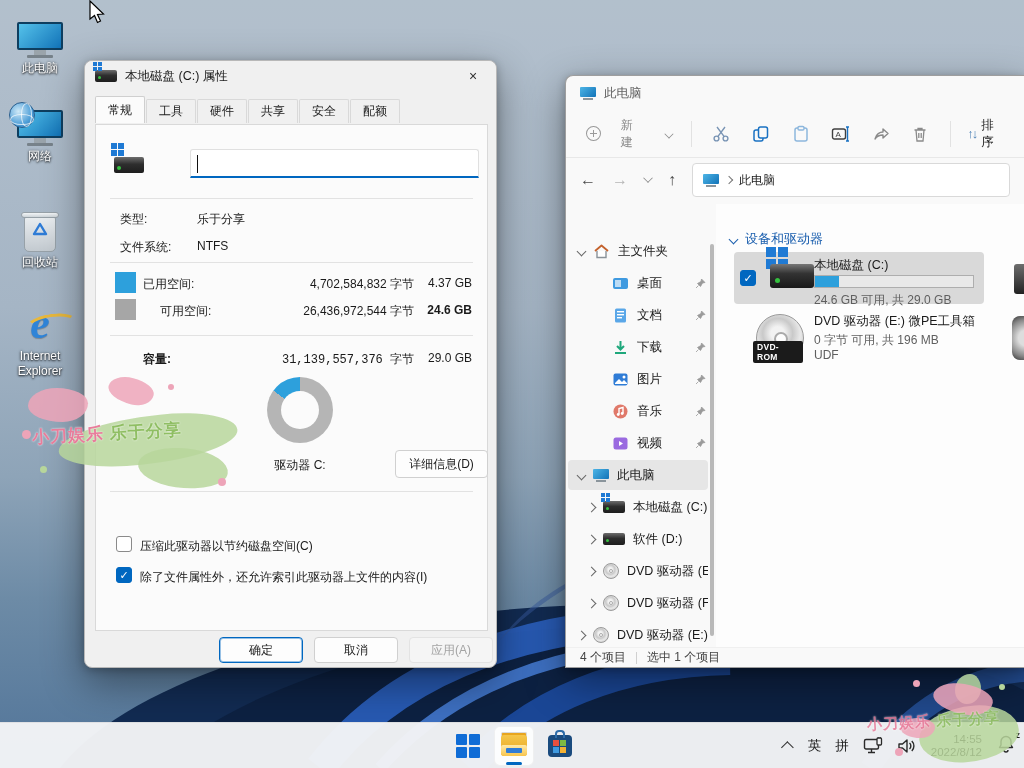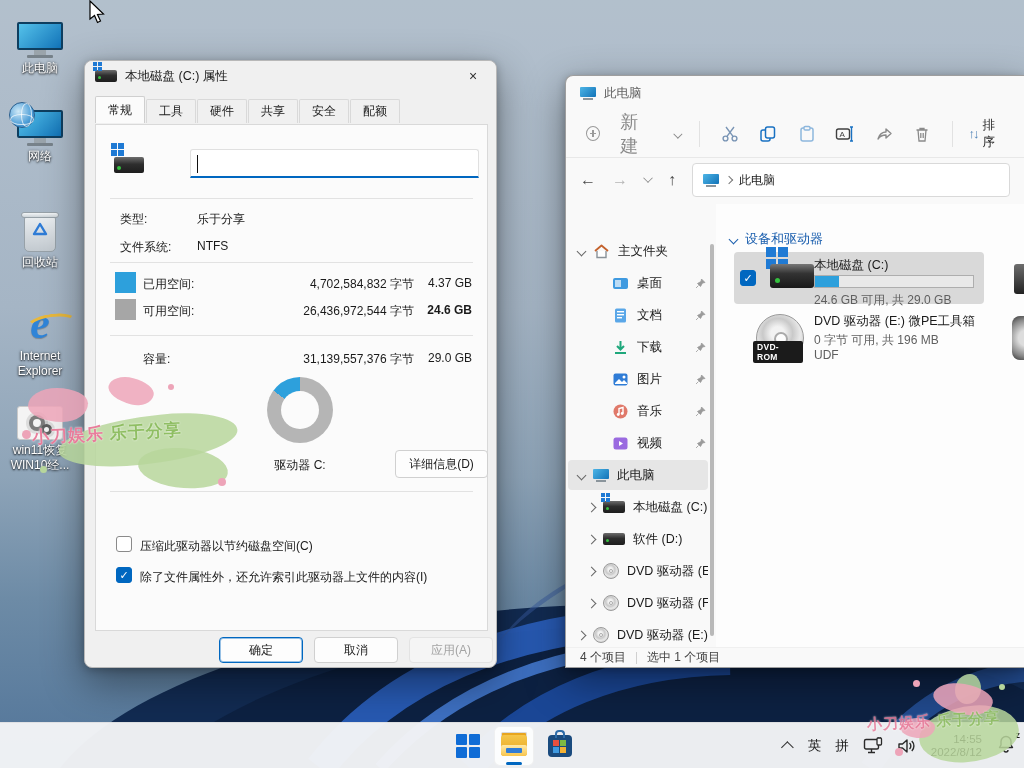--- a/index.html
+++ b/index.html
@@ -92,21 +92,21 @@
 
   
   #exp { left:565px; top:75px; width:459px; height:593px; background:#f9f9f9; border-radius:8px 0 0 0; z-index:10;
     border:1px solid #9e9e9e; border-right:none; overflow:hidden; }
   #exp .tbar { height:34px; display:flex; align-items:center; padding:0 14px; color:#5f5f5f; }
   #exp .tbar .ttl { margin-left:8px; font-size:12.5px; }
   .mini-monitor { width:16px; height:13px; position:relative; }
   .mini-monitor .scr { position:absolute; inset:0 0 3px 0; background:linear-gradient(135deg,#4db5e6,#1273b8); border-radius:1px; }
   .mini-monitor .base { position:absolute; left:3px; bottom:0; width:10px; height:2px; background:#8b959c; }
   .cmdbar { height:48px; display:flex; align-items:center; padding:0 12px; border-bottom:1px solid #e8e8e8; }
-  .cmd-new { display:flex; align-items:center; gap:20px; color:#8a8a8a; font-size:18px; padding:6px 8px; border-radius:4px; }
+  .cmd-new { display:flex; align-items:center; gap:20px; color:#8a8a8a; font-size:12px; padding:6px 8px; border-radius:4px; }
   .plus-circle { width:15px; height:15px; border:1.4px solid #9a9a9a; border-radius:50%; position:relative; }
   .plus-circle:before,.plus-circle:after { content:""; position:absolute; background:#9a9a9a; }
   .plus-circle:before { left:3px; right:3px; top:50%; height:1.4px; margin-top:-0.7px; }
   .plus-circle:after { top:3px; bottom:3px; left:50%; width:1.4px; margin-left:-0.7px; }
   .chev { width:8px; height:8px; border-right:1.5px solid #8a8a8a; border-bottom:1.5px solid #8a8a8a; transform:rotate(45deg) translateY(-2px); }
   .vsep { width:1px; height:26px; background:#e2e2e2; margin:0 10px; }
   .cmd-ic { width:40px; height:32px; display:flex; align-items:center; justify-content:center; border-radius:4px; }
   .cmd-sort { display:flex; align-items:center; gap:5px; font-size:12.5px; color:#1a1a1a; padding:6px 6px; }
   .sort-ar { color:#4a7fb5; font-size:13px; letter-spacing:-2px; }
   .navrow { height:44px; display:flex; align-items:center; padding:0 14px; gap:16px; }
@@ -226,30 +226,20 @@
       </div>
     </div>
     <div class="lbl">回收站</div>
   </div>
   <div class="dicon" style="left:4px; top:296px;">
     <div class="art" style="height:50px;">
         <div class="ie-e">e<div class="ie-ring"></div></div>
       </div>
     <div class="lbl" style="width:72px;">Internet Explorer</div>
   </div>
-  <div class="dicon" style="left:4px; top:402px;">
-    <div class="art" style="height:38px;">
-        <div class="gearsq">
-          <div class="gear"></div>
-          <div class="gear small"></div>
-        </div>
-      </div>
-    <div class="lbl">win11恢复</div>
-    <div class="lbl" style="margin-top:0;">WIN10经...</div>
-  </div>
 
   <div class="win" id="exp">
     <div class="tbar">
       <div class="mini-monitor">
           <div class="scr"></div>
           <div class="base"></div>
         </div>
       <div class="ttl">此电脑</div>
     </div>
     <div class="cmdbar">
@@ -562,28 +552,28 @@
       <div class="pval" style="top:114px;">NTFS</div>
 
       <div class="sep" style="top:137px;"></div>
 
       <div class="sw" style="top:147px; background:#2da0dc;"></div>
       <div class="prow" style="left:47px; top:151px;text-align:right;">已用空间:</div>
       <div class="bts" style="top:151px;">4,702,584,832 字节</div>
       <div class="gbs" style="top:151px;">4.37 GB</div>
 
       <div class="sw" style="top:174px; background:#a6a6a6;"></div>
-      <div class="prow" style="left:47px; top:178px;text-align:center;">可用空间:</div>
+      <div class="prow" style="left:64px; top:178px;text-align:center;">可用空间:</div>
       <div class="bts" style="top:178px;">26,436,972,544 字节</div>
       <div class="gbs" style="top:178px;font-weight:bold;">24.6 GB</div>
 
       <div class="sep" style="top:210px;"></div>
 
-      <div class="prow" style="left:47px; top:226px;">容量:</div>
-      <div class="bts" style="top:226px;">31,139,557,376 字节</div>
+      <div class="prow" style="left:47px; top:226px;font-weight:bold;">容量:</div>
+      <div class="bts" style="top:226px;font-family:Liberation Mono, monospace;">31,139,557,376 字节</div>
       <div class="gbs" style="top:226px;">29.0 GB</div>
 
       <div class="donut" id="donut" style="background: conic-gradient(rgb(181, 181, 181) 0deg, rgb(181, 181, 181) 306deg, rgb(45, 160, 220) 306deg, rgb(45, 160, 220) 360deg);">
           <div class="hole"></div>
         </div>
       <div class="capt">驱动器 C:</div>
       <div class="btn" id="detailsBtn">
           <span>详细信息(D)</span>
         </div>
 

